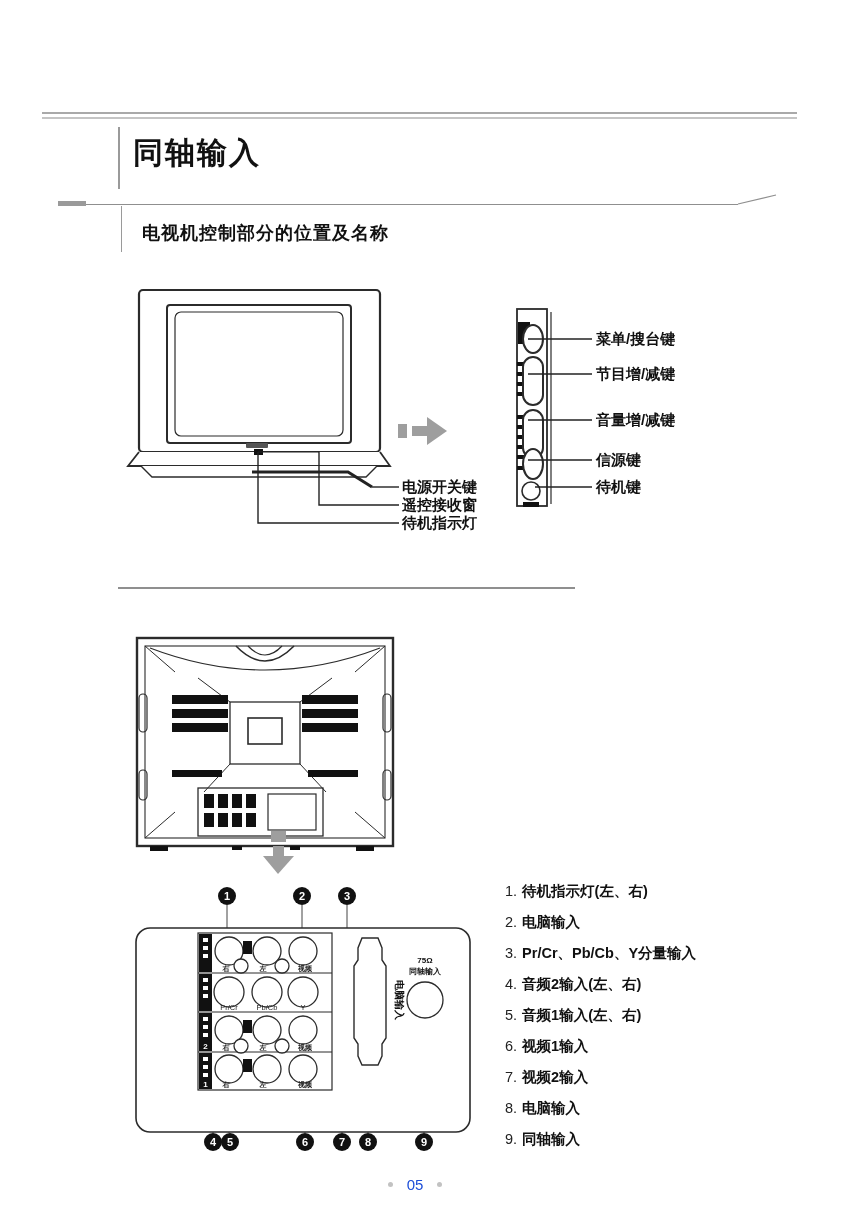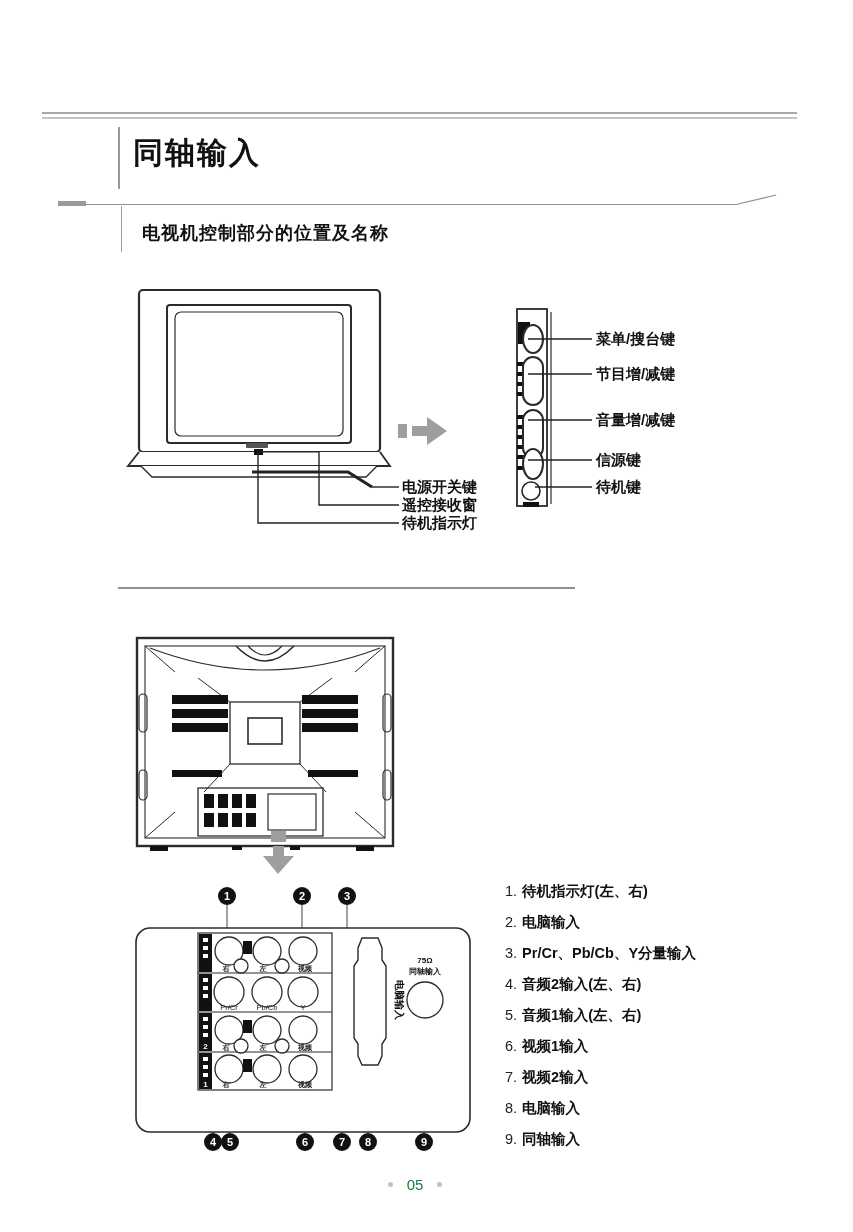--- a/index.html
+++ b/index.html
@@ -14,21 +14,21 @@
   }
   .section-title{
     font-size:18px;font-weight:700;letter-spacing:1px;color:#111;
   }
   .legend{position:absolute;left:505px;top:882px;width:345px;}
   .legend-row{height:31px;display:flex;align-items:flex-start;font-size:14.5px;line-height:19px;}
   .legend-num{font-weight:400;color:#222;margin-right:5px;white-space:nowrap;}
   .legend-label{font-weight:700;color:#111;white-space:nowrap;}
   .footer{
     position:absolute;left:330px;top:1176px;width:170px;text-align:center;
-    color:#15803d;font-size:15px;display:flex;align-items:center;justify-content:center;gap:14px;
+    color:#1d4ed8;font-size:15px;display:flex;align-items:center;justify-content:center;gap:14px;
   }
   .footer .dot{width:5px;height:5px;border-radius:50%;background:#c2c2c2;display:inline-block;}
   svg{position:absolute;overflow:visible;}
   svg text{font-family:"Liberation Sans","DejaVu Sans",sans-serif;}
   .cjk-label{font-size:15px;font-weight:700;fill:#111;}
   .tiny{font-size:7px;fill:#222;font-weight:700;}
   .callout-num{font-size:11px;font-weight:700;fill:#fff;text-anchor:middle;}
 </style>
 </head>
 <body>

